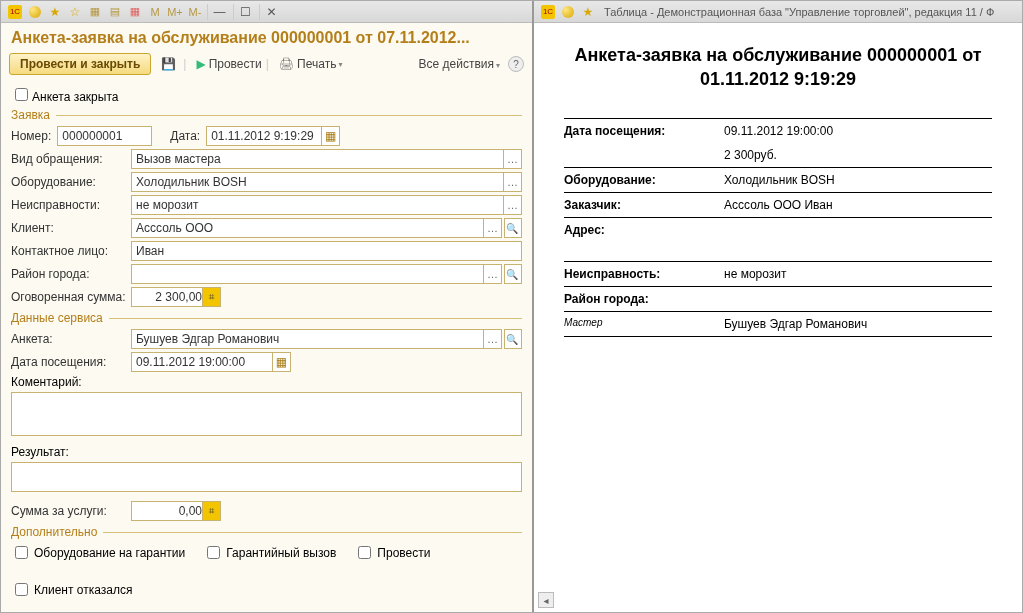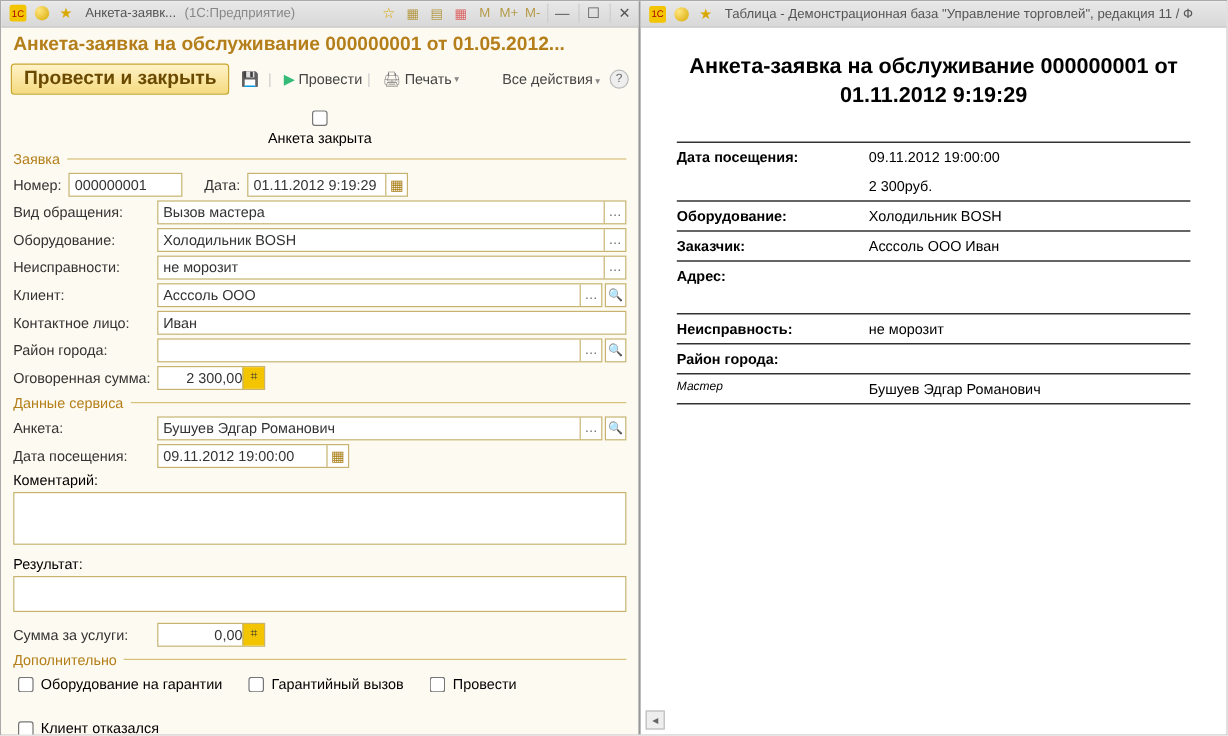--- a/index.html
+++ b/index.html
@@ -18,31 +18,31 @@
   .ico-1c { width:14px; height:14px; background: #f3c400; border-radius: 2px; font-size:8px; font-weight:normal; color:#a00; display:inline-flex; align-items:center; justify-content:center; }
   .ico-yellow-ball { width:12px; height:12px; background: radial-gradient(circle at 30% 30%, #ffe680, #d8a800); border-radius:50%; }
   .ico-star { color:#d8a800; font-size:12px; }
 
   
   .form-head { padding: 6px 10px 2px; }
   .form-title { color: #b47f1a; font-size: 16px; font-weight: bold; white-space: nowrap; overflow: hidden; text-overflow: ellipsis; }
 
   
   .toolbar { display: flex; align-items: center; padding: 4px 8px; }
-  .btn-main { background: linear-gradient(#fff2c7,#f5da7f); border: 1px solid #c9a62e; border-radius: 3px; padding: 3px 10px; font-weight: bold; color: #6a4a00; cursor: pointer; font-size: 16px; }
+  .btn-main { background: linear-gradient(#fff2c7,#f5da7f); border: 1px solid #c9a62e; border-radius: 3px; padding: 3px 10px; font-weight: bold; color: #6a4a00; cursor: pointer; font-size: 12px; }
   .tbar-btn { margin-left: 6px; padding: 2px 4px; display: inline-flex; align-items: center; cursor: pointer; color: #444; }
   .tbar-btn .ic { margin-right: 3px; font-size: 12px; color: #3b7; }
   .spacer { flex: 1; }
   .link-actions { color: #444; cursor: pointer; }
   .chev { font-size: 8px; color: #888; margin-left: 2px; }
   .help-btn { width:16px; height:16px; border-radius:50%; background:#eee; border:1px solid #bbb; display:inline-flex; align-items:center; justify-content:center; margin-left:8px; font-size:10px; color:#666; }
 
   
   .form-body { padding: 4px 10px 8px; overflow: hidden; }
-  .chk-row { display: flex; align-items: center; margin: 2px 0 4px; flex-direction: column; }
+  .chk-row { display: flex; align-items: flex-end; margin: 2px 0 4px; }
   .chk { margin-right: 4px; }
 
   .group-title { color: #b47f1a; font-size: 12px; display: flex; align-items: center; margin: 4px 0 4px; }
   .group-title .line { flex: 1; height: 1px; background: #d6c07a; margin-left: 6px; }
 
   .field-row { display: flex; align-items: center; margin: 3px 0; }
   .field-row label { width: 120px; color: #333; }
   .narrow label { width: auto; margin-right: 6px; }
   .input { flex: 1; height: 20px; border: 1px solid #c7b36f; background: #fff; padding: 0 4px; font-size: 12px; color: #333; display: flex; align-items: center; }
   .input.select { padding-right: 0; }
@@ -78,38 +78,34 @@
     <div class="titlebar">
       <div class="tb-group">
         <span class="tb-btn">
             <span class="ico-1c">1C</span>
           </span>
         <span class="tb-btn">
             <span class="ico-yellow-ball"></span>
           </span>
         <span class="tb-btn ico-star">★</span>
       </div>
-      <span class="tb-text">
-        <span>Анкета-заявк...</span>
-        <span style="color:#888; margin-left:4px;">(1С:Предприятие)</span>
-      </span>
       <span class="tb-tool ico-star">☆</span>
       <span class="tb-tool">▦</span>
       <span class="tb-tool">▤</span>
       <span class="tb-tool" style="color:#d66;">▦</span>
       <span class="tb-tool">M</span>
       <span class="tb-tool">M+</span>
       <span class="tb-tool">M-</span>
       <span class="tb-winbtn">—</span>
       <span class="tb-winbtn">☐</span>
       <span class="tb-winbtn">✕</span>
     </div>
 
     <div class="form-head">
-      <div class="form-title">Анкета-заявка на обслуживание 000000001 от 01.05.2012...</div>
+      <div class="form-title">Анкета-заявка на обслуживание 000000001 от 07.11.2012...</div>
     </div>
 
     <div class="toolbar">
       <button class="btn-main">Провести и закрыть</button>
       <span class="tbar-btn">
           <span class="ic" style="color:#36c;">💾</span>
         </span>
       <span style="color:#ccc;">|</span>
       <span class="tbar-btn">
           <span class="ic">▶</span>

